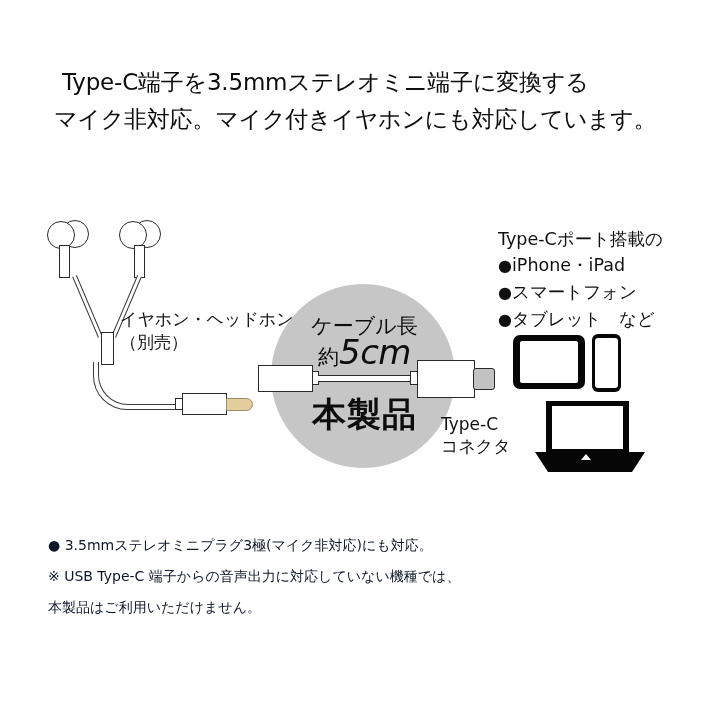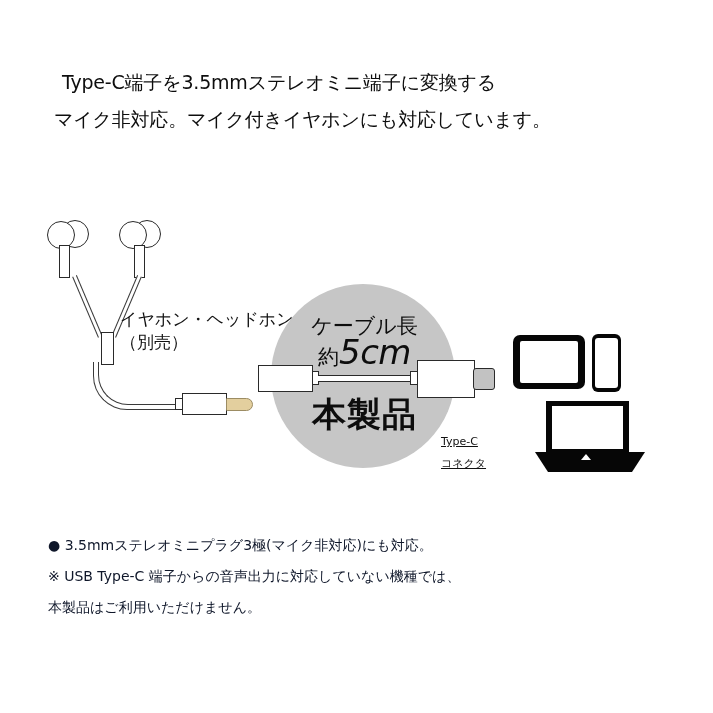--- a/index.html
+++ b/index.html
@@ -16,21 +16,21 @@
     font-family: "DejaVu Sans", "Liberation Sans", sans-serif;
     color: #101010;
   }
 
   
   .headline {
     position: absolute;
     left: 54px;
     top: 64px;
     width: 620px;
-    font-size: 19px;
+    font-size: 23px;
     line-height: 37px;
     letter-spacing: -0.2px;
     color: #0d0d0d;
     white-space: nowrap;
   }
   .headline .l1 { display: block; text-indent: 8px; }
   .headline .l2 { display: block; }
 
   
   .stage {
@@ -205,24 +205,23 @@
   }
   .cable-len { left: 287px; top: 118px; width: 155px; font-size: 21px; line-height: 26px; }
   .cable-num { left: 287px; top: 142px; width: 155px; font-size: 21px; line-height: 30px; }
   .cable-num .big { font-size: 34px; letter-spacing: -0.5px; font-style: italic; }
   .honseihin {
     left: 282px; top: 197px; width: 165px;
     font-size: 34px; font-weight: 700; letter-spacing: 1px; font-family: Liberation Mono, monospace;
   }
 
   .lbl-typec {
-    left: 441px; top: 236px;
-    font-size: 11px; line-height: 22px;
+    left: 441px; top: 218px;
+    font-size: 17px; line-height: 22px;
     white-space: pre-line;
-    text-decoration: underline;
   }
 
   
   .devlist { position: absolute; left: 498px; top: 31px; }
   .devlist .head { font-size: 17.5px; line-height: 26px; white-space: nowrap; }
   .devlist .row { font-size: 17.5px; line-height: 26px; white-space: nowrap; }
   .devlist .dot { font-size: 16px; }
 
   .silhouettes { position: absolute; left: 500px; top: 140px; width: 180px; height: 140px; }
   .tablet {
@@ -341,20 +340,26 @@
       <div class="ctip"></div>
     </div>
 
     <div class="disc-text cable-len">ケーブル長</div>
     <div class="disc-text cable-num"><span>約</span><span class="big">5cm</span></div>
     <div class="disc-text honseihin">本製品</div>
 
     <div class="lbl lbl-typec">Type-C
 コネクタ</div>
 
+    <div class="devlist">
+      <div class="head">Type-Cポート搭載の</div>
+      <div class="row"><span class="dot">●</span><span>iPhone・iPad</span></div>
+      <div class="row"><span class="dot">●</span><span>スマートフォン</span></div>
+      <div class="row"><span class="dot">●</span><span>タブレット　など</span></div>
+    </div>
 
     <div class="silhouettes">
       <div class="tablet"></div>
       <div class="phone"></div>
       <div class="laptop">
         <div class="screen"></div>
         <div class="base"></div>
         <div class="pad"></div>
       </div>
     </div>

